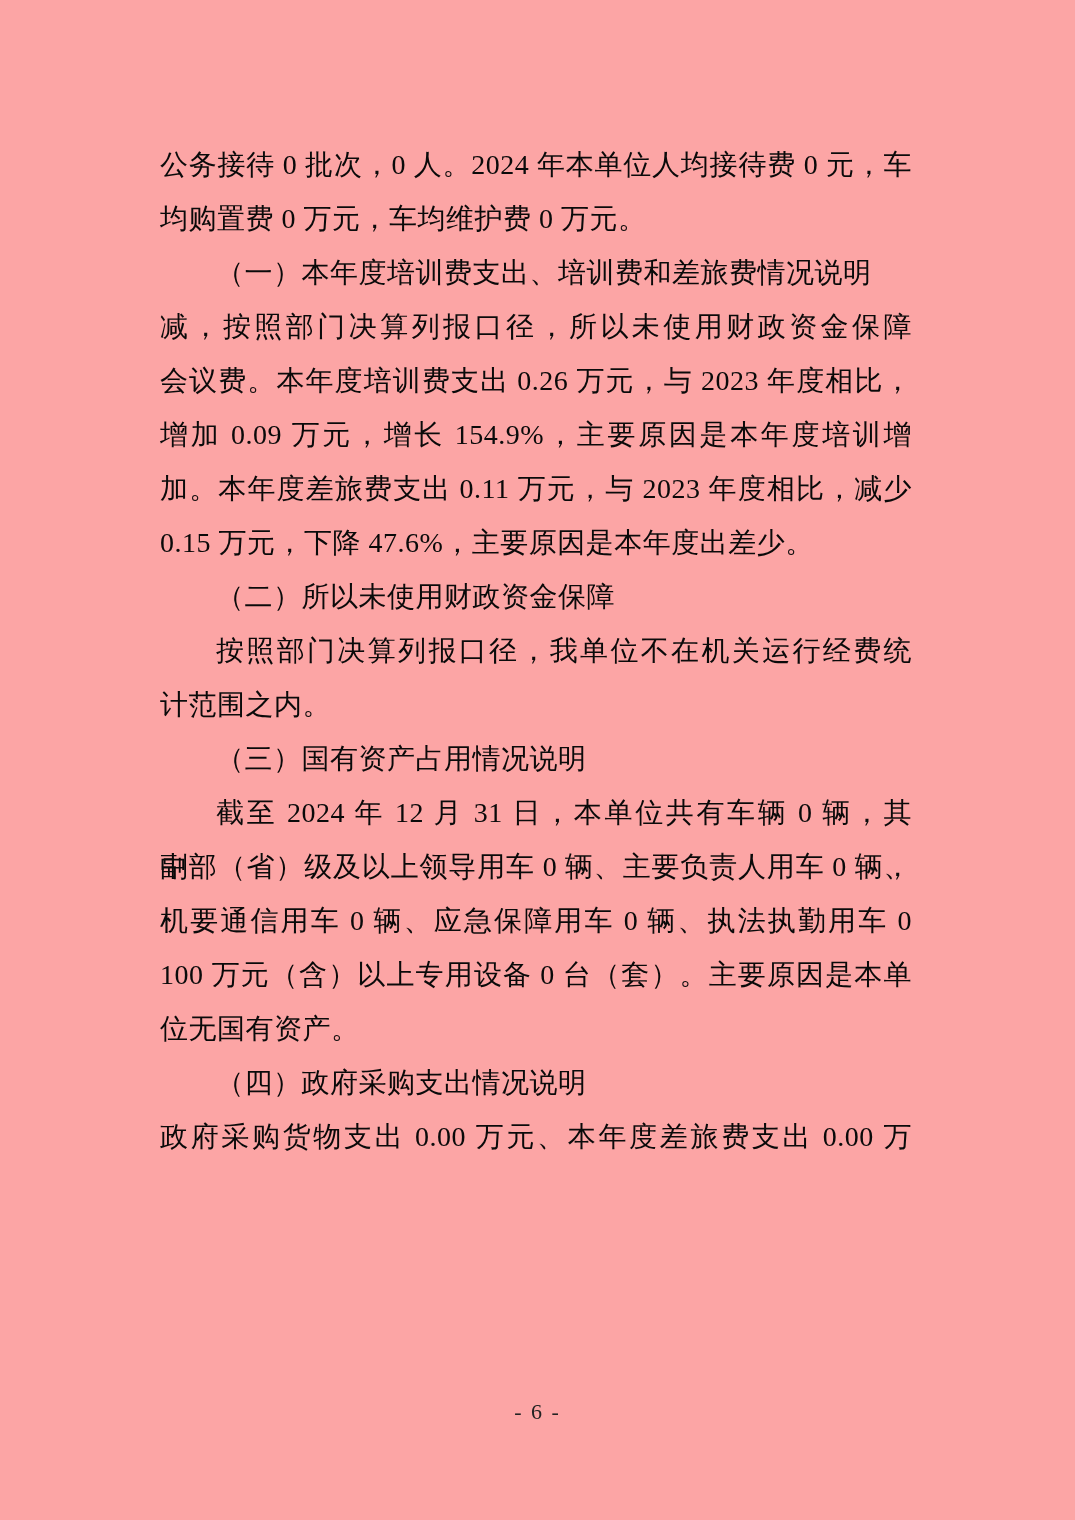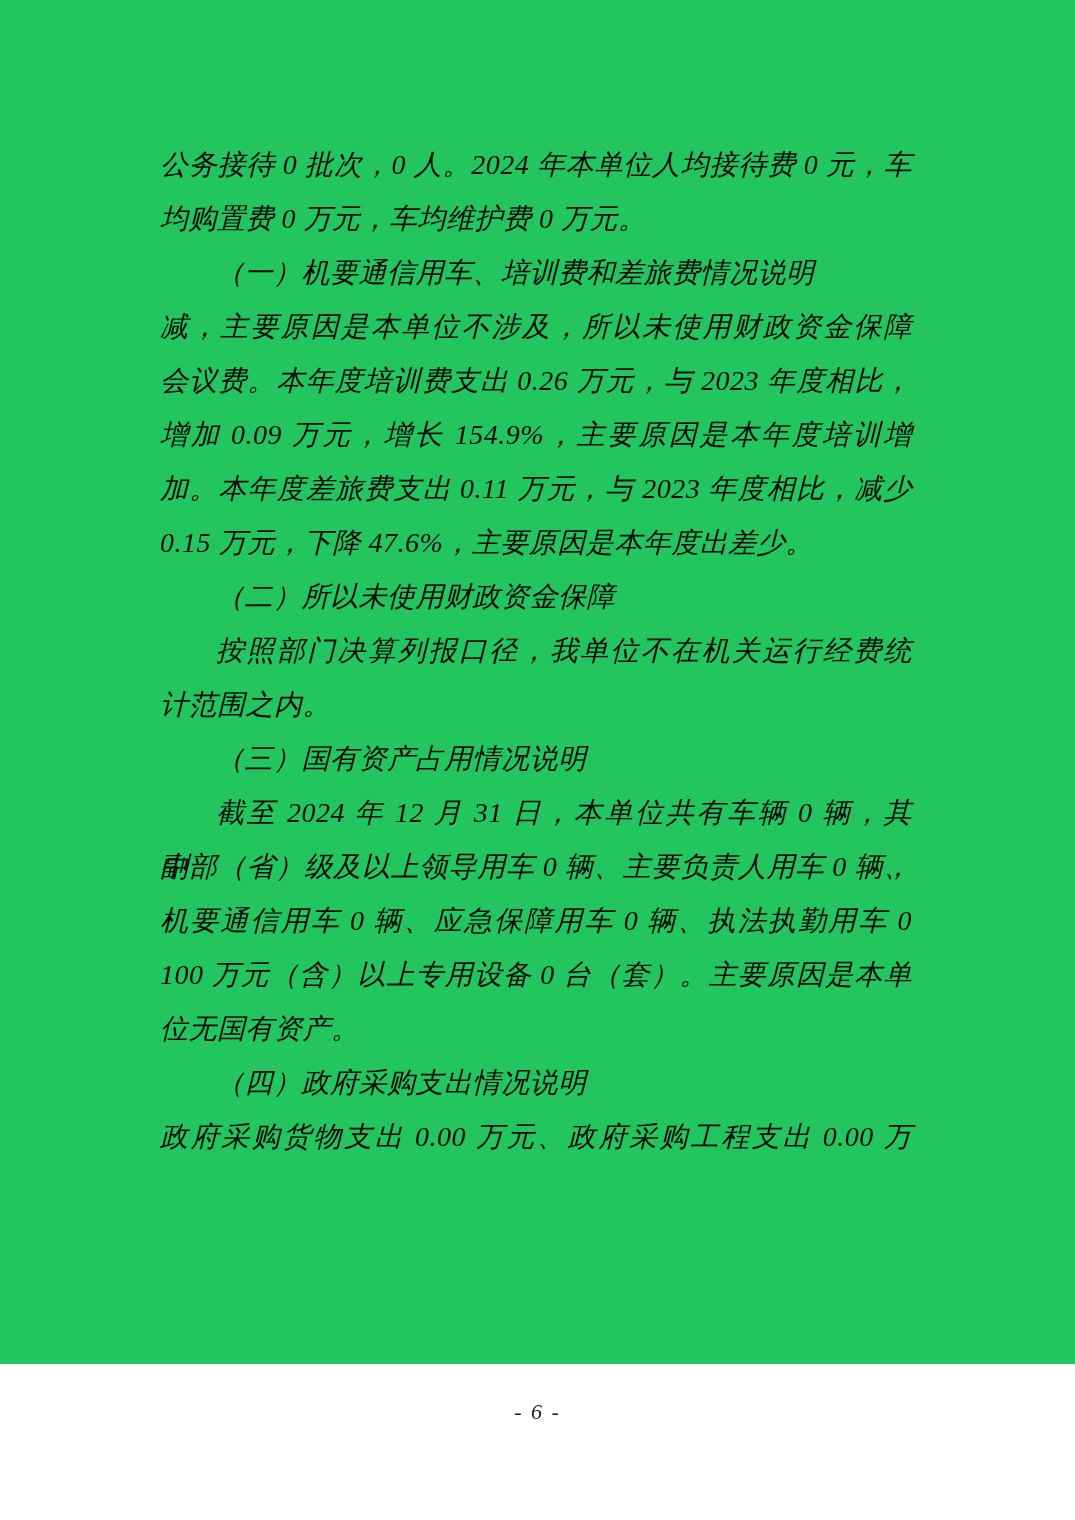--- a/index.html
+++ b/index.html
@@ -8,23 +8,22 @@
     height: 1520px;
     background: #ffffff;
     font-family: "Liberation Serif", "DejaVu Serif", serif;
     color: #0a0a0a;
     overflow: hidden;
   }
   .page {
     position: absolute;
     left: 0; top: 0;
     width: 1075px;
-    height: 1364px;
-    background: #22c55e;
-    font-style: italic;
+    height: 1520px;
+    background: #fca5a5;
   }
   .text-block {
     position: absolute;
     left: 160px;
     top: 138px;
     width: 752px;
   }
   .line {
     font-size: 28px;
     line-height: 54px;
@@ -56,32 +55,32 @@
     letter-spacing: 2px;
   }
 </style>
 </head>
 <body>
 
 <div class="page">
   <div class="text-block">
     <div class="line justify">公务接待 0 批次，0 人。2024 年本单位人均接待费 0 元，车</div>
     <div class="line">均购置费 0 万元，车均维护费 0 万元。</div>
-    <div class="line h2 indent">（一）机要通信用车、培训费和差旅费情况说明</div>
-    <div class="line justify">减，主要原因是本单位不涉及，所以未使用财政资金保障</div>
+    <div class="line h2 indent">（一）本年度培训费支出、培训费和差旅费情况说明</div>
+    <div class="line justify">减，按照部门决算列报口径，所以未使用财政资金保障</div>
     <div class="line justify">会议费。本年度培训费支出 0.26 万元，与 2023 年度相比，</div>
     <div class="line justify">增加 0.09 万元，增长 154.9%，主要原因是本年度培训增</div>
     <div class="line justify">加。本年度差旅费支出 0.11 万元，与 2023 年度相比，减少</div>
     <div class="line">0.15 万元，下降 47.6%，主要原因是本年度出差少。</div>
     <div class="line h2 indent">（二）所以未使用财政资金保障</div>
     <div class="line indent justify">按照部门决算列报口径，我单位不在机关运行经费统</div>
     <div class="line">计范围之内。</div>
     <div class="line h2 indent">（三）国有资产占用情况说明</div>
     <div class="line indent justify">截至 2024 年 12 月 31 日，本单位共有车辆 0 辆，其中，</div>
     <div class="line justify">副部（省）级及以上领导用车 0 辆、主要负责人用车 0 辆、</div>
     <div class="line justify">机要通信用车 0 辆、应急保障用车 0 辆、执法执勤用车 0</div>
     <div class="line justify">100 万元（含）以上专用设备 0 台（套）。主要原因是本单</div>
     <div class="line">位无国有资产。</div>
     <div class="line h2 indent">（四）政府采购支出情况说明</div>
-    <div class="line justify">政府采购货物支出 0.00 万元、政府采购工程支出 0.00 万</div>
+    <div class="line justify">政府采购货物支出 0.00 万元、本年度差旅费支出 0.00 万</div>
   </div>
   <div class="footer">- 6 -</div>
 </div>
 
 </body></html>

